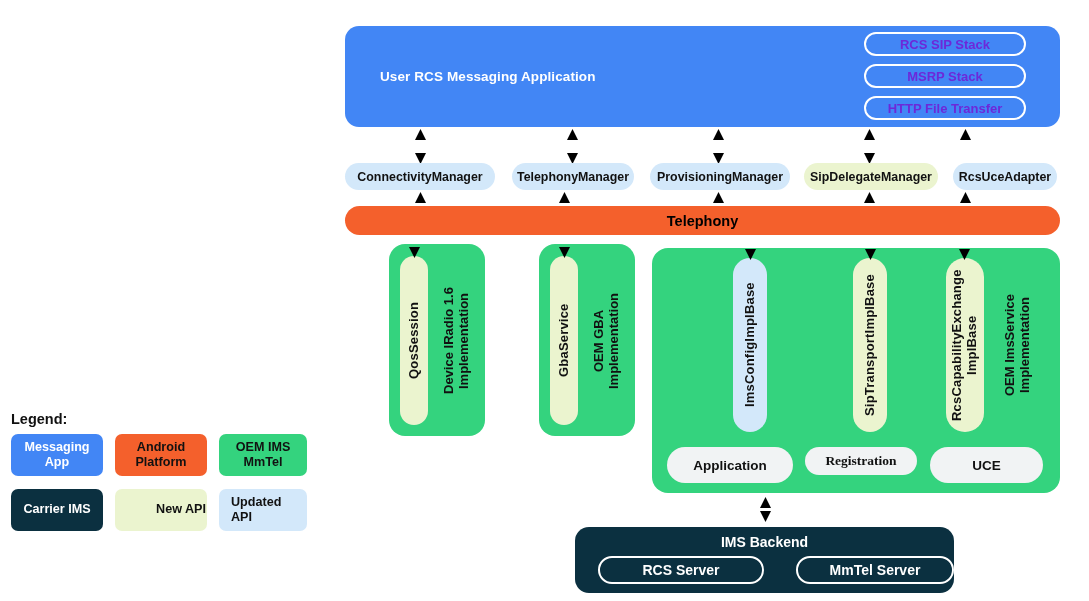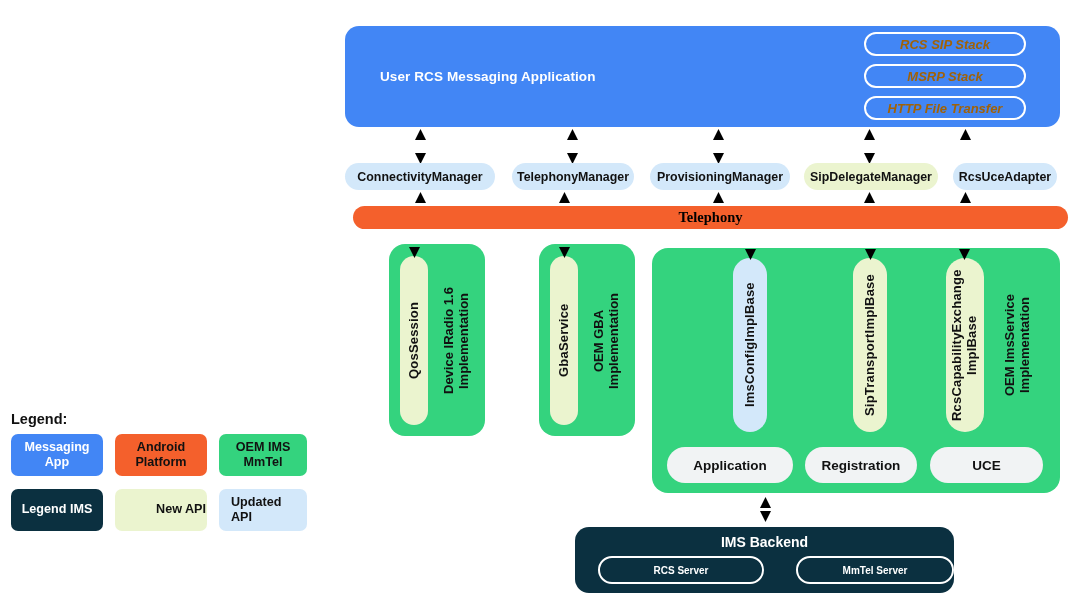--- a/index.html
+++ b/index.html
@@ -36,25 +36,24 @@
   }
   .app-title {
     color: #ffffff;
     font-weight: bold;
     font-size: 13.5px;
     letter-spacing: .1px;
   }
   .stack-pill {
     border: 2.5px solid #ffffff;
     border-radius: 999px;
-    color: #a16207;
+    color: #6d28d9;
     font-weight: bold;
     font-size: 13px;
     background: transparent;
-    font-style: italic;
   }
 
   
   .mgr {
     border-radius: 999px;
     font-size: 12.4px;
     font-weight: bold;
     color: #111111;
   }
   .api-updated { background: #d3e8fa; }
@@ -110,21 +109,21 @@
   .backend-title {
     color: #ffffff;
     font-weight: bold;
     font-size: 14px;
   }
   .backend-pill {
     border: 2.5px solid #ffffff;
     border-radius: 999px;
     color: #ffffff;
     font-weight: bold;
-    font-size: 10px;
+    font-size: 14px;
     background: transparent;
   }
 
   
   .arrow { position: absolute; width: 13px; height: 13px; }
   .arrow svg { display: block; }
 
   
   .legend-title {
     font-weight: bold;
@@ -235,21 +234,21 @@
     <svg width="13" height="13" viewBox="0 0 13 13">
         <polygon points="6.5,1 12,12 1,12" fill="#000"></polygon>
       </svg>
   </div>
   <div class="arrow" style="left:959px; top:191px;">
     <svg width="13" height="13" viewBox="0 0 13 13">
         <polygon points="6.5,1 12,12 1,12" fill="#000"></polygon>
       </svg>
   </div>
 
-  <div class="abs ctr telephony-bar" style="left:353px; top:206px; width:715px; height:23px;font-family:Liberation Serif, serif;">Telephony</div>
+  <div class="abs ctr telephony-bar" style="left:345px; top:206px; width:715px; height:29px;">Telephony</div>
 
   <div class="abs oem-block" style="left:389px; top:244px; width:96px; height:192px;"></div>
   <div class="abs ctr vcap api-new" style="left:400px; top:256px; width:28px; height:169px;">QosSession</div>
   <div class="abs ctr vlabel" style="left:434px; top:256px; width:44px; height:169px;">Device IRadio 1.6
 Implementation</div>
   <div class="arrow" style="left:408px; top:246px;">
     <svg width="13" height="13" viewBox="0 0 13 13">
         <polygon points="1,1 12,1 6.5,12" fill="#000"></polygon>
       </svg>
   </div>
@@ -283,21 +282,21 @@
         <polygon points="1,1 12,1 6.5,12" fill="#000"></polygon>
       </svg>
   </div>
   <div class="arrow" style="left:958px; top:248px;">
     <svg width="13" height="13" viewBox="0 0 13 13">
         <polygon points="1,1 12,1 6.5,12" fill="#000"></polygon>
       </svg>
   </div>
 
   <div class="abs ctr svc-pill" style="left:667px; top:447px; width:126px; height:36px;">Application</div>
-  <div class="abs ctr svc-pill" style="left:805px; top:447px; width:112px; height:36px;">Registration</div>
+  <div class="abs ctr svc-pill" style="left:805px; top:447px; width:112px; height:28px;font-family:Liberation Serif, serif;">Registration</div>
   <div class="abs ctr svc-pill" style="left:930px; top:447px; width:113px; height:36px;">UCE</div>
 
   <div class="arrow" style="left:759px; top:496px;">
     <svg width="13" height="13" viewBox="0 0 13 13">
         <polygon points="6.5,1 12,12 1,12" fill="#000"></polygon>
       </svg>
   </div>
   <div class="arrow" style="left:759px; top:510px;">
     <svg width="13" height="13" viewBox="0 0 13 13">
         <polygon points="1,1 12,1 6.5,12" fill="#000"></polygon>
@@ -311,18 +310,18 @@
 
   <div class="abs legend-title" style="left:11px; top:411px; width:120px; height:20px;">Legend:</div>
 
   <div class="abs ctr legend-chip chip-blue" style="left:11px; top:434px; width:92px; height:42px;">Messaging
 App</div>
   <div class="abs ctr legend-chip chip-org" style="left:115px; top:434px; width:92px; height:42px;">Android
 Platform</div>
   <div class="abs ctr legend-chip chip-grn" style="left:219px; top:434px; width:88px; height:42px;">OEM IMS
 MmTel</div>
 
-  <div class="abs ctr legend-chip chip-dark" style="left:11px; top:489px; width:92px; height:42px;">Legend IMS</div>
+  <div class="abs ctr legend-chip chip-dark" style="left:11px; top:489px; width:92px; height:42px;">Carrier IMS</div>
   <div class="abs ctr legend-chip chip-newapi" style="left:115px; top:489px; width:92px; height:42px;">New API</div>
   <div class="abs ctr legend-chip chip-updapi chip-left" style="left:219px; top:489px; width:88px; height:42px;">Updated
 API</div>
 
 </div>
 
 </body></html>

